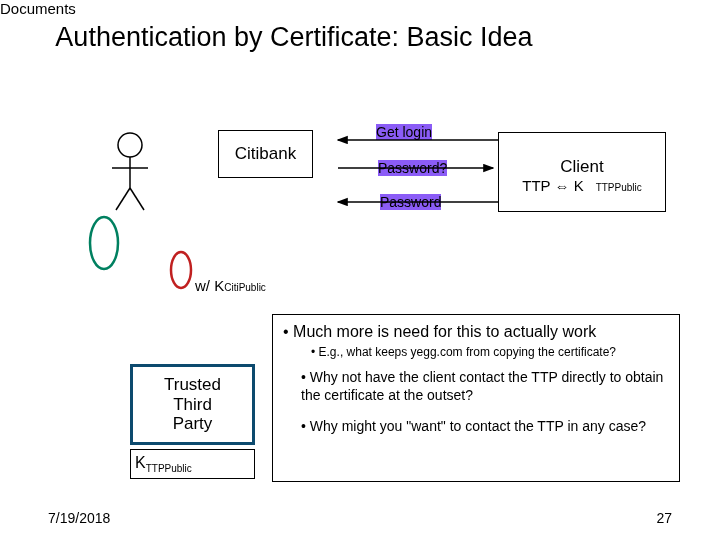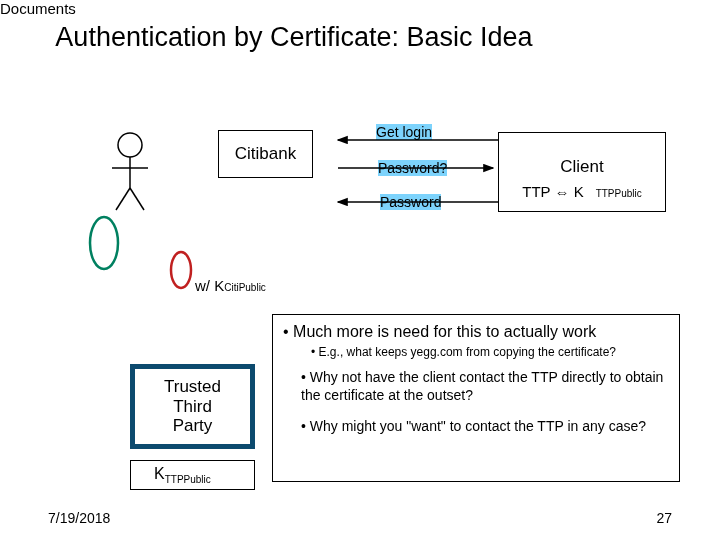--- a/index.html
+++ b/index.html
@@ -24,57 +24,57 @@
     position: absolute;
     border: 1px solid #000;
     background: #fff;
     display: flex;
     align-items: center;
     justify-content: center;
     font-size: 17px;
   }
   .citibank-box { left: 218px; top: 130px; width: 95px; height: 48px; }
   .client-box   { left: 498px; top: 132px; width: 168px; height: 80px; flex-direction: column; justify-content: flex-start; padding-top: 24px; align-items: center; }
-  .client-box .ttp-line { font-size: 15px; margin-top: 6px; display: flex; align-items: baseline; gap: 12px; justify-content: flex-end; }
+  .client-box .ttp-line { font-size: 15px; display: flex; align-items: baseline; gap: 12px; justify-content: flex-end; }
   .sub { font-size: 10px; vertical-align: sub; }
   .label {
     position: absolute;
     font-size: 14px;
-    background: #7dd3fc;
+    background: #8b5cf6;
   }
   .getlogin { left: 376px; top: 124px; }
   .passwordq { left: 378px; top: 160px; }
   .password  { left: 380px; top: 194px; }
   .documents { left: 40px; top: 220px; font-size: 15px; }
   .digcert {
     position: absolute;
     left: 195px; top: 258px;
     font-size: 15px;
     text-align: center;
     line-height: 1.25;
   }
   .digcert-sub { display: inline; font-size: 10px; }
   .ttp-stack {
     position: absolute;
     left: 130px; top: 364px;
     width: 125px;
   }
   .ttp-box {
-    border: 5px solid #0c4a6e;
+    border: 3px solid #0c4a6e;
     text-align: center;
     font-size: 17px;
     line-height: 1.15;
     padding: 8px 4px;
   }
   .kttp-box {
     border: 1px solid #000;
     text-align: left;
     font-size: 16px;
-    padding: 4px 23px;
-    margin-top: 11px;
+    padding: 4px 4px;
+    margin-top: 4px;
   }
   .bullets-box {
     position: absolute;
     left: 272px; top: 314px;
     width: 408px;
     height: 168px;
     border: 1px solid #000;
     padding: 8px 10px;
     font-size: 14.5px;
   }

